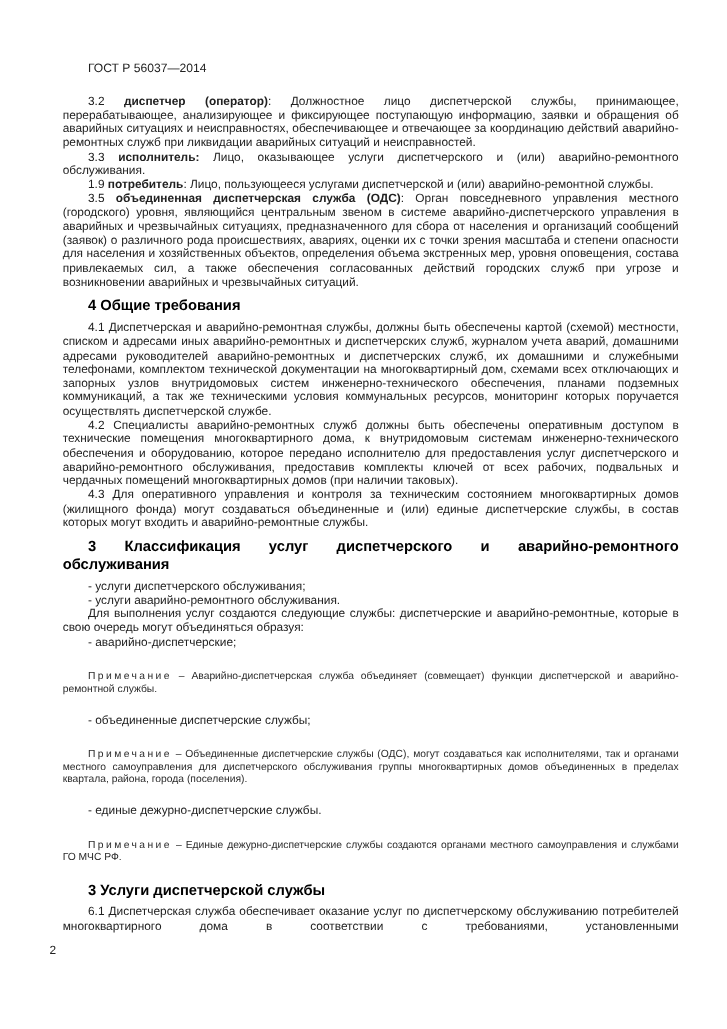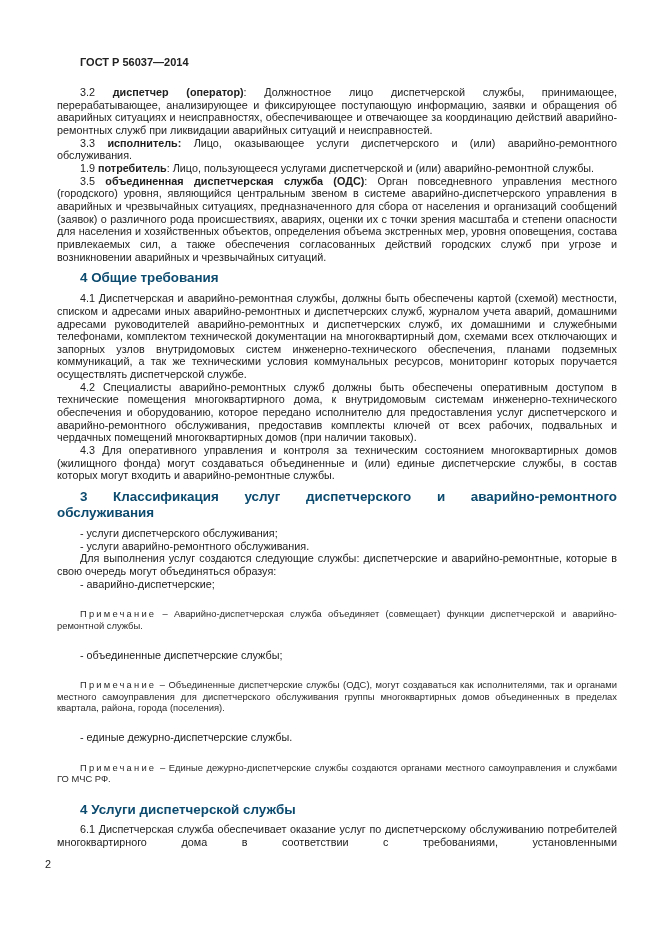--- a/index.html
+++ b/index.html
@@ -13,21 +13,21 @@
     overflow: hidden;
   }
   .content {
     position: absolute;
     left: 57px;
     top: 56px;
     width: 560px;
   }
   .doc-header {
     font-size: 11px;
-    font-weight: bold;
+    font-weight: normal;
     padding-left: 23px;
     margin: 0 0 17px 0;
     line-height: 13px;
   }
   p.para {
     margin: 0;
     font-size: 10.8px;
     line-height: 12.65px;
     text-align: justify;
     text-indent: 23px;
@@ -41,21 +41,21 @@
     text-indent: 23px;
     text-align: left;
   }
   .stretch-last { text-align-last: justify; }
   h2.h {
     font-size: 13.4px;
     line-height: 16px;
     font-weight: bold;
     margin: 7px 0 6px 0;
     text-indent: 23px;
-    color: #0c4a6e;
+    color: #000000;
   }
   h2.h6 { margin: 4px 0 5px 0; }
   h2.h5 { text-indent: 0; }
   .h-line1 {
     display: block;
     text-align: justify;
     text-align-last: justify;
     text-indent: 23px;
   }
   .h-line2 { display: block; text-indent: 0; }
@@ -112,20 +112,20 @@
     <div class="note"><span class="note-label">Примечание</span> <span>– Аварийно-диспетчерская служба объединяет (совмещает) функции диспетчерской и аварийно-ремонтной службы.</span></div>
 
     <p class="item">- объединенные диспетчерские службы;</p>
 
     <div class="note"><span class="note-label">Примечание</span> <span>– Объединенные диспетчерские службы (ОДС), могут создаваться как исполнителями, так и органами местного самоуправления для диспетчерского обслуживания группы многоквартирных домов объединенных в пределах квартала, района, города (поселения).</span></div>
 
     <p class="item">- единые дежурно-диспетчерские службы.</p>
 
     <div class="note"><span class="note-label">Примечание</span> <span>– Единые дежурно-диспетчерские службы создаются органами местного самоуправления и службами ГО МЧС РФ.</span></div>
 
-    <h2 class="h h6">4 Услуги диспетчерской службы</h2>
+    <h2 class="h h6">3 Услуги диспетчерской службы</h2>
 
     <p class="para stretch-last">6.1 Диспетчерская служба обеспечивает оказание услуг по диспетчерскому обслуживанию потребителей многоквартирного дома в соответствии с требованиями, установленными</p>
 
   </div>
 
   <div class="pagenum">2</div>
 </div>
 
 </body></html>

